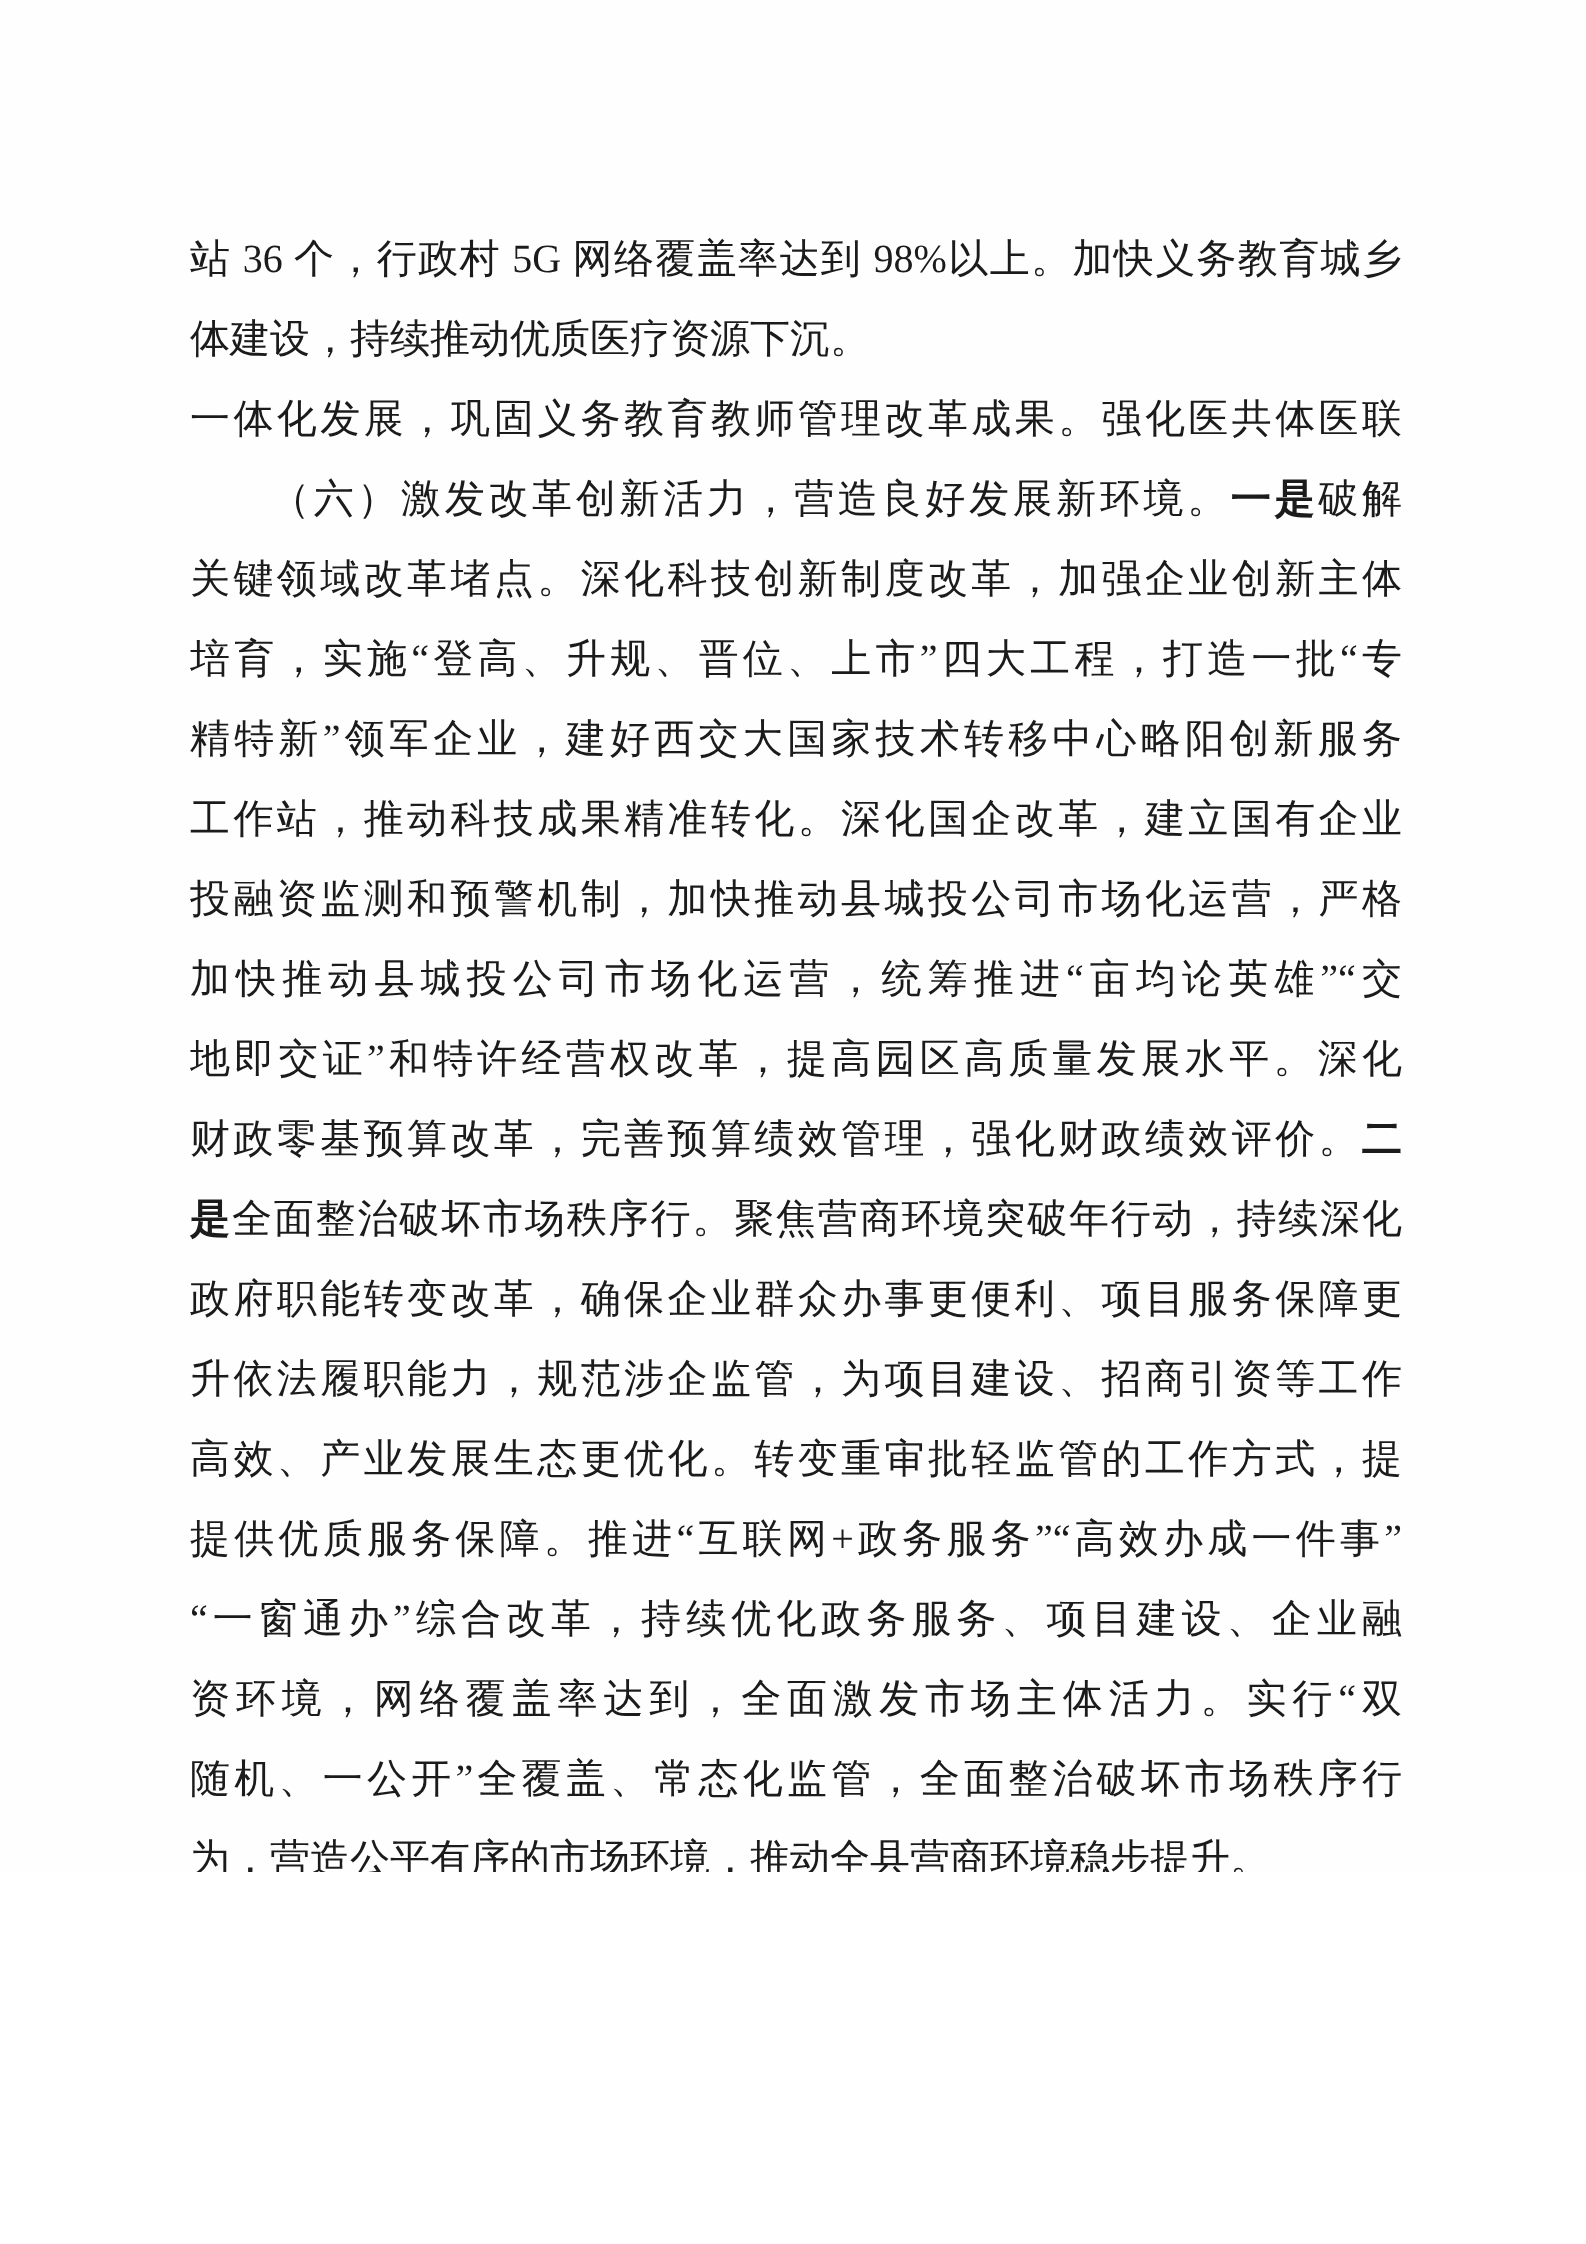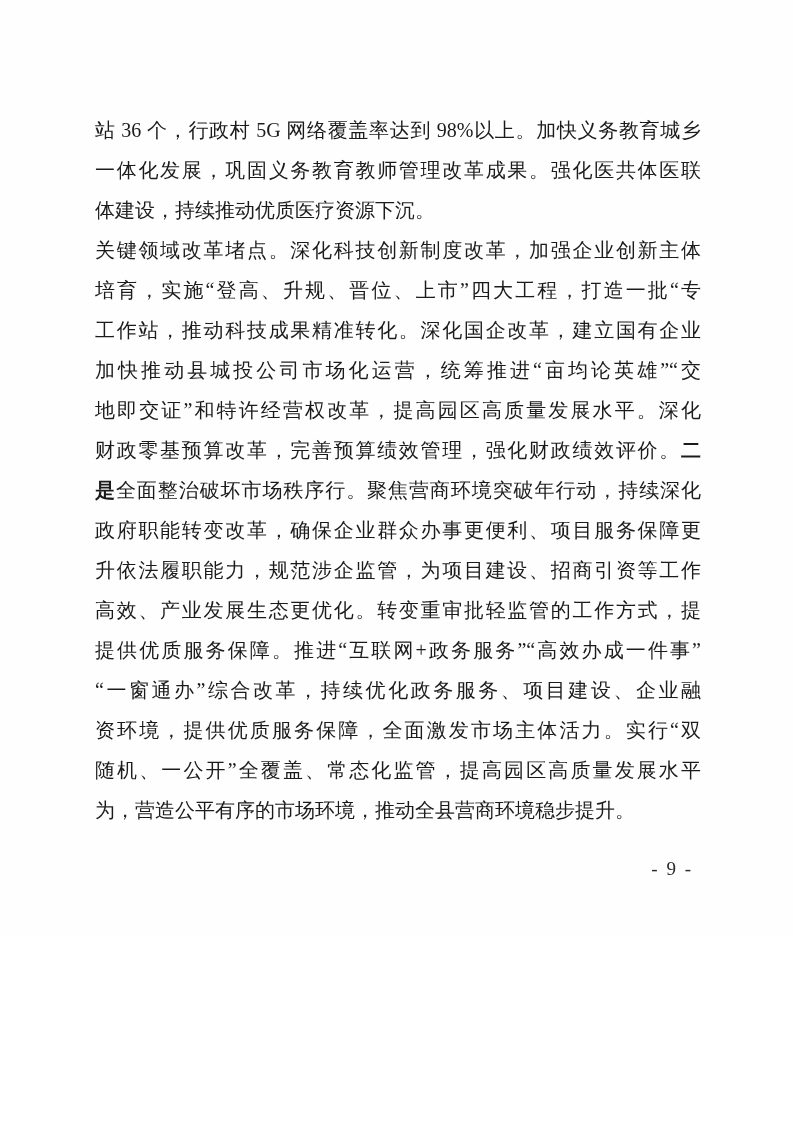--- a/index.html
+++ b/index.html
@@ -52,34 +52,37 @@
     letter-spacing: 2px;
     color: #2a2a2a;
   }
 </style>
 </head>
 <body>
 
 <div class="page">
   <main class="content">
       <div class="line"><span class="seg-r">站 36 个，行政村 5G 网络覆盖率达到 98%以上。加快义务教育城乡</span></div>
+      <div class="line no-just"><span class="seg-r">体建设，持续推动优质医疗资源下沉。</span></div>
       <div class="line"><span class="seg-r">一体化发展，巩固义务教育教师管理改革成果。强化医共体医联</span></div>
-      <div class="line no-just"><span class="seg-r">体建设，持续推动优质医疗资源下沉。</span></div>
+      <div class="line indent"><span class="seg-k">（六）激发改革创新活力，营造良好发展新环境。</span><span class="seg-b">一是</span><span class="seg-r">破解</span></div>
       <div class="line"><span class="seg-r">关键领域改革堵点。深化科技创新制度改革，加强企业创新主体</span></div>
       <div class="line"><span class="seg-r">培育，实施“登高、升规、晋位、上市”四大工程，打造一批“专</span></div>
+      <div class="line"><span class="seg-r">精特新”领军企业，建好西交大国家技术转移中心略阳创新服务</span></div>
       <div class="line"><span class="seg-r">工作站，推动科技成果精准转化。深化国企改革，建立国有企业</span></div>
+      <div class="line"><span class="seg-r">投融资监测和预警机制，加快推动县城投公司市场化运营，严格</span></div>
       <div class="line"><span class="seg-r">加快推动县城投公司市场化运营，统筹推进“亩均论英雄”“交</span></div>
       <div class="line"><span class="seg-r">地即交证”和特许经营权改革，提高园区高质量发展水平。深化</span></div>
       <div class="line"><span class="seg-r">财政零基预算改革，完善预算绩效管理，强化财政绩效评价。</span><span class="seg-b">二</span></div>
       <div class="line"><span class="seg-b">是</span><span class="seg-r">全面整治破坏市场秩序行。聚焦营商环境突破年行动，持续深化</span></div>
       <div class="line"><span class="seg-r">政府职能转变改革，确保企业群众办事更便利、项目服务保障更</span></div>
       <div class="line"><span class="seg-r">升依法履职能力，规范涉企监管，为项目建设、招商引资等工作</span></div>
       <div class="line"><span class="seg-r">高效、产业发展生态更优化。转变重审批轻监管的工作方式，提</span></div>
       <div class="line"><span class="seg-r">提供优质服务保障。推进“互联网+政务服务”“高效办成一件事”</span></div>
       <div class="line"><span class="seg-r">“一窗通办”综合改革，持续优化政务服务、项目建设、企业融</span></div>
-      <div class="line"><span class="seg-r">资环境，提供优质服务保障，全面激发市场主体活力。实行“双</span></div>
-      <div class="line"><span class="seg-r">随机、一公开”全覆盖、常态化监管，提高园区高质量发展水平</span></div>
+      <div class="line"><span class="seg-r">资环境，网络覆盖率达到，全面激发市场主体活力。实行“双</span></div>
+      <div class="line"><span class="seg-r">随机、一公开”全覆盖、常态化监管，全面整治破坏市场秩序行</span></div>
       <div class="line no-just"><span class="seg-r">为，营造公平有序的市场环境，推动全县营商环境稳步提升。</span></div>
     </main>
   <footer class="footer">
     <span class="page-number">- 9 -</span>
   </footer>
 </div>
 
 </body></html>

